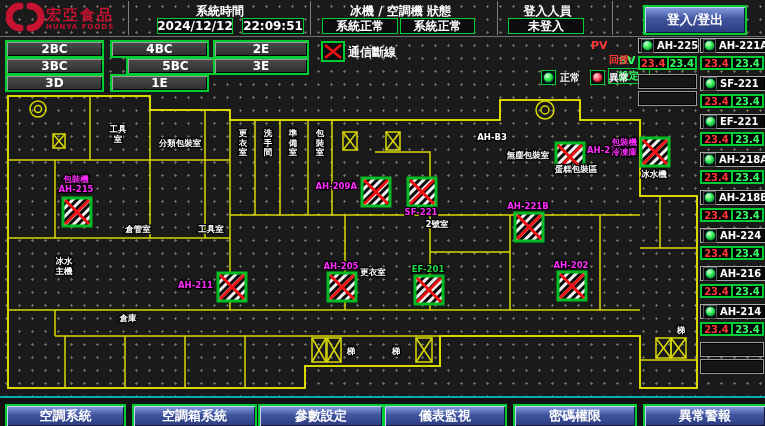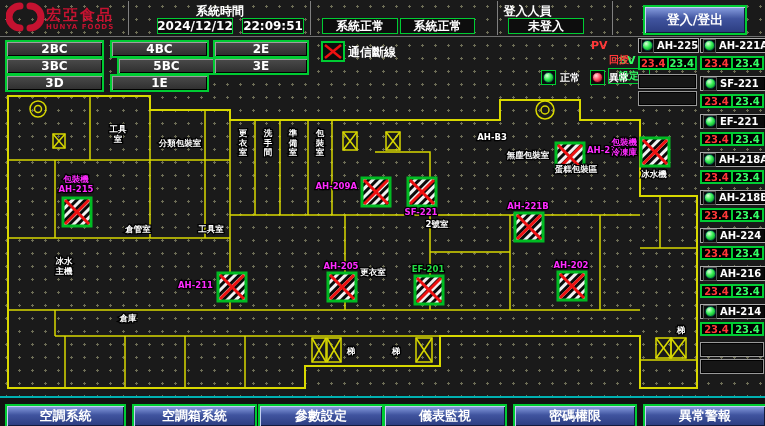--- a/index.html
+++ b/index.html
@@ -67,35 +67,36 @@
     <div class="sep" style="left:128px;"></div>
     <div class="sep" style="left:310px;"></div>
     <div class="sep" style="left:497px;"></div>
     <div class="sep" style="left:612px;"></div>
     <div class="hline" style="left:0;top:36px;width:765px;"></div>
 
     <div class="abs hdr-label" style="left:135px;top:3px;width:170px;">系統時間</div>
     <div class="abs gbox" style="left:157px;top:18px;width:74px;height:14px;">2024/12/12</div>
     <div class="abs gbox" style="left:242px;top:18px;width:60px;height:14px;">22:09:51</div>
 
+    <div class="abs hdr-label" style="left:318px;top:3px;width:165px;">冰機 / 空調機 狀態</div>
     <div class="abs gbox" style="left:322px;top:18px;width:74px;height:14px;">系統正常</div>
     <div class="abs gbox" style="left:400px;top:18px;width:73px;height:14px;">系統正常</div>
 
-    <div class="abs hdr-label" style="left:470px;top:3px;width:115px;">登入人員</div>
+    <div class="abs hdr-label" style="left:490px;top:3px;width:115px;">登入人員</div>
     <div class="abs gbox" style="left:508px;top:18px;width:74px;height:14px;">未登入</div>
 
     <div class="blue-btn" style="left:643px;top:5px;width:100px;height:26px;">登入/登出</div>
   </div>
 
   <div id="floor-buttons">
       <div class="btn3d" style="left: 5px; top: 40px; width: 95px; height: 14px;">2BC</div>
       <div class="btn3d" style="left: 110px; top: 40px; width: 95px; height: 14px;">4BC</div>
       <div class="btn3d" style="left: 213px; top: 40px; width: 92px; height: 14px;">2E</div>
       <div class="btn3d" style="left: 5px; top: 57px; width: 95px; height: 14px;">3BC</div>
-      <div class="btn3d" style="left: 117px; top: 57px; width: 95px; height: 14px;">5BC</div>
+      <div class="btn3d" style="left: 126px; top: 57px; width: 95px; height: 14px;">5BC</div>
       <div class="btn3d" style="left: 213px; top: 57px; width: 92px; height: 14px;">3E</div>
       <div class="btn3d" style="left: 5px; top: 74px; width: 95px; height: 14px;">3D</div>
       <div class="btn3d" style="left: 110px; top: 74px; width: 95px; height: 14px;">1E</div>
     </div>
 
   <div class="legend-x" style="left:321px;top:41px;width:20px;height:17px;">
     <svg width="20" height="17" viewBox="0 0 20 17">
       <line x1="2" y1="2" x2="18" y2="15" stroke="#ee1111" stroke-width="2.5"></line>
       <line x1="18" y1="2" x2="2" y2="15" stroke="#ee1111" stroke-width="2.5"></line>
     </svg>

